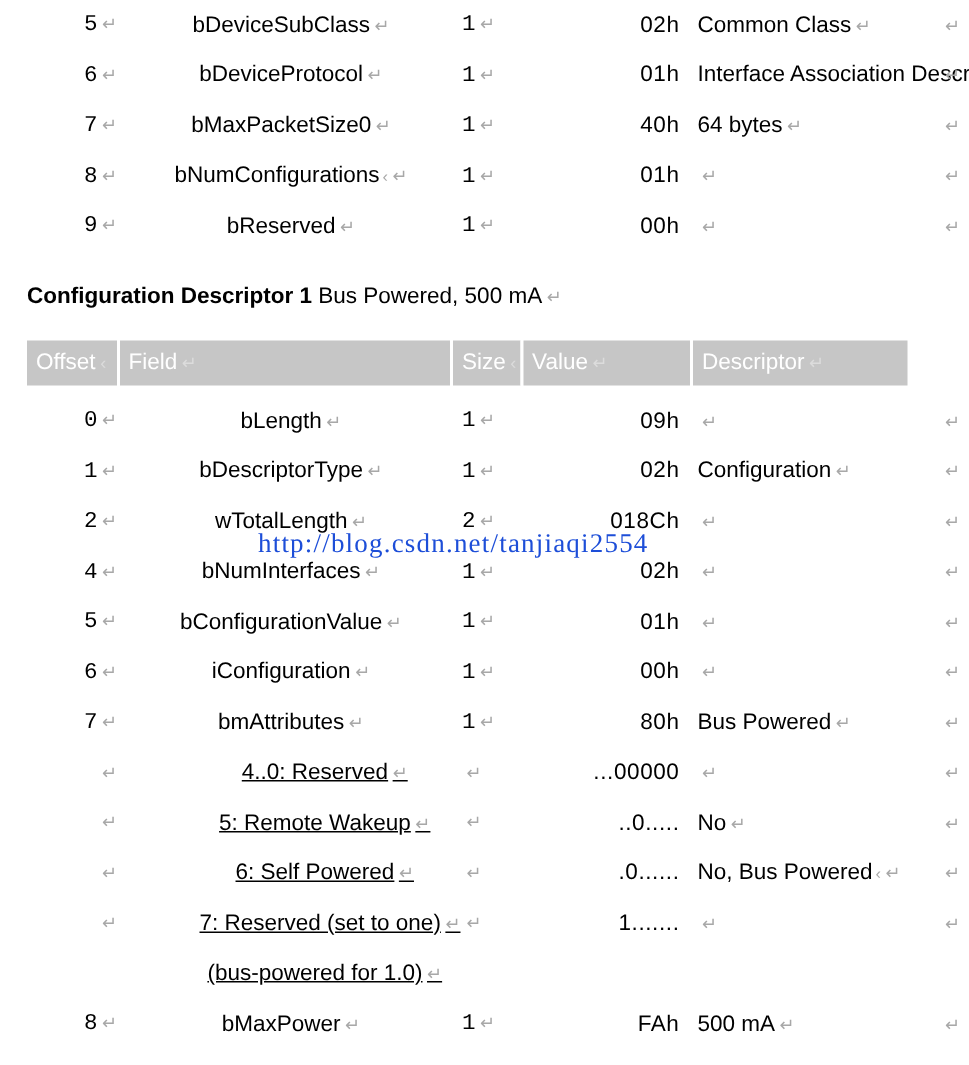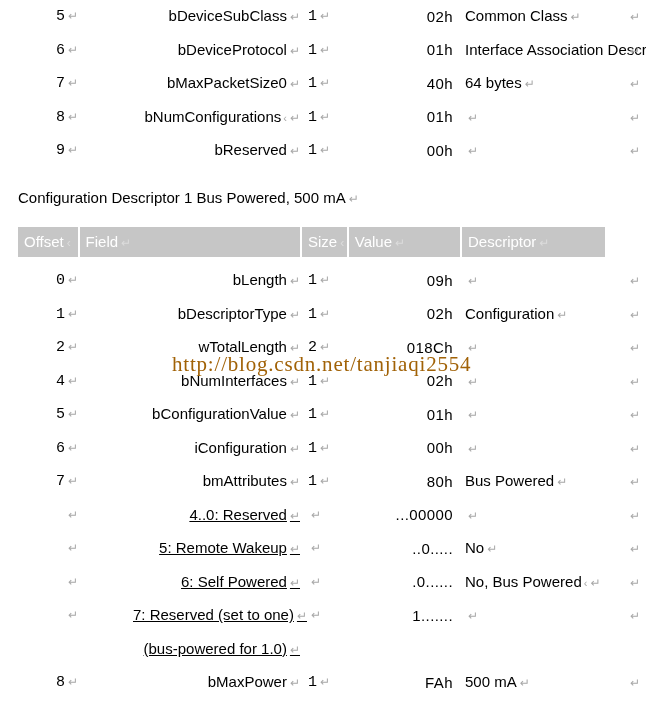--- a/index.html
+++ b/index.html
@@ -47,21 +47,21 @@
   col.c-pilc   { width: 41px; }
 
   
   .cell-offset {
     text-align: right;
     padding-right: 0 !important;
     font-family: "Liberation Mono", monospace;
     font-size: 14px;
   }
   .cell-field {
-    text-align: right;
+    text-align: center;
     padding-left: 10px !important;
     font-size: 15px;
   }
   .cell-field.indent {
     padding-left: 55px !important;
     text-decoration: underline;
   }
   .cell-size {
     text-align: left;
     padding-left: 8px !important;
@@ -111,21 +111,21 @@
   
   .section-heading {
     position: absolute;
     left: 18px;
     top: 188px;
     font-size: 15px;
     line-height: 20px;
     white-space: nowrap;
   }
   .section-heading .bold {
-    font-weight: normal;
+    font-weight: bold;
   }
 
   
   #config-header {
     position: absolute;
     left: 18px;
     top: 227px;
     width: 587px;
     height: 30px;
     display: flex;
@@ -158,23 +158,23 @@
     left: 0px;
     width: 646px;
   }
 
   
   .watermark {
     position: absolute;
     left: 172px;
     top: 352px;
     font-family: "Liberation Serif", serif;
-    font-size: 21px;
+    font-size: 18px;
     letter-spacing: 0.8px;
-    color: #a16207;
+    color: #1d4ed8;
     white-space: nowrap;
     pointer-events: none;
     user-select: none;
   }
 
   .continuation-field {
     font-size: 15px;
   }
 </style>
 </head>

